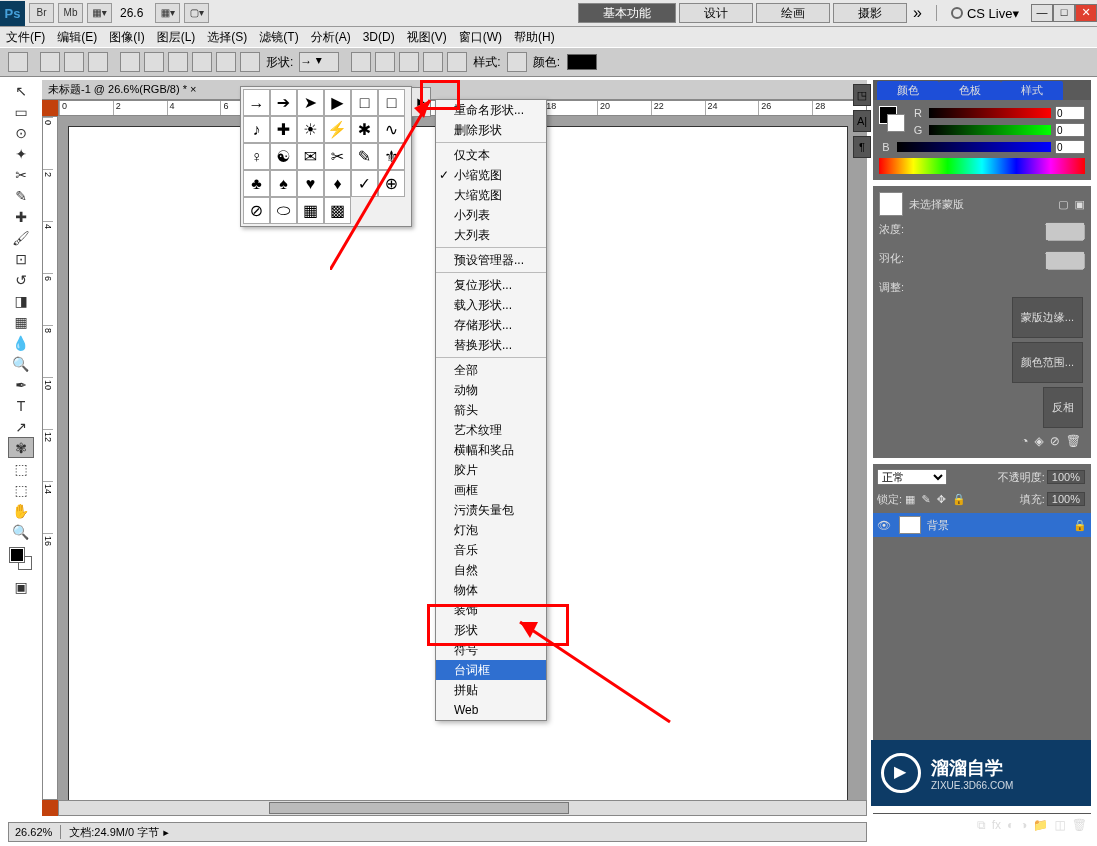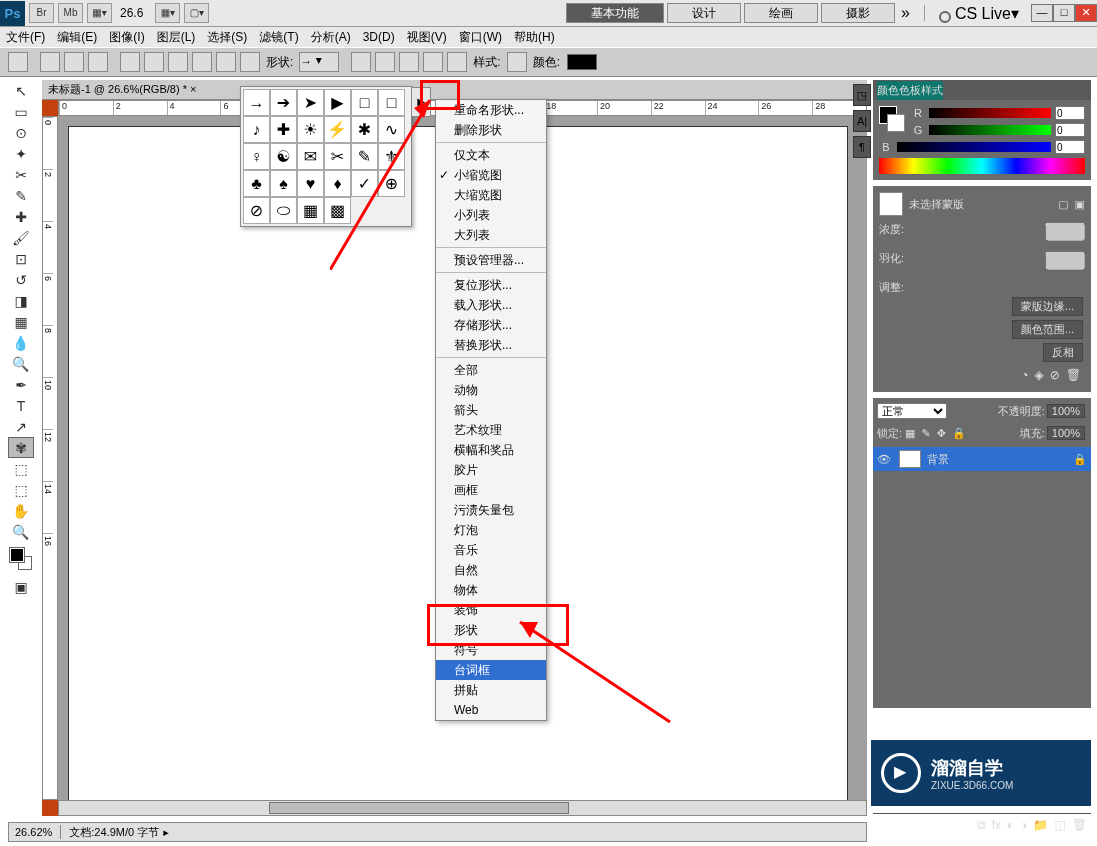--- a/index.html
+++ b/index.html
@@ -7,21 +7,21 @@
 
 
 .titlebar { height:27px; background:#e8e8e8; display:flex; align-items:center; border-bottom:1px solid #999; }
 .ps-logo { width:25px; height:25px; background:#0a3c5e; color:#46a0da; font-weight:bold; text-align:center; line-height:25px; font-size:13px; }
 .titlebar .tool { width:25px; height:20px; border:1px solid #999; margin-left:4px; background:#ddd; font-size:10px; text-align:center; line-height:18px; color:#333; }
 .titlebar .zoom { margin:0 8px; font-size:12px; }
 .titlebar .sep { width:1px; height:16px; background:#999; margin:0 8px; }
 .titlebar .spacer { flex:1; }
 .titlebar .wbtn { height:20px; padding:0 24px; font-size:12px; border:1px solid #888; background:#ddd; margin-left:3px; line-height:18px; }
 .titlebar .wbtn.dark { background:#5a5a5a; color:#fff; }
-.titlebar .cslive { margin:0 6px; font-size:16px; display:flex; align-items:flex-end; }
+.titlebar .cslive { margin:0 6px; font-size:13px; display:flex; align-items:center; }
 .titlebar .csdot { width:12px; height:12px; border-radius:50%; border:2px solid #666; margin-right:4px; }
 .win-controls { display:flex; margin-left:6px; }
 .win-controls div { width:22px; height:18px; border:1px solid #777; background:#e0e0e0; text-align:center; font-size:11px; line-height:15px; }
 .win-controls .close { background:#e04030; color:#fff; }
 
 
 .menubar { height:20px; background:#e8e8e8; display:flex; align-items:center; padding:0 6px; font-size:12px; }
 .menubar span { margin-right:12px; cursor:default; }
 
 
@@ -60,31 +60,31 @@
 .ctxmenu { position:absolute; left:435px; top:99px; width:112px; background:#f4f4f4; border:1px solid #888; box-shadow:2px 2px 5px rgba(0,0,0,.3); font-size:12px; }
 .ctxmenu .item { padding:2px 10px 2px 18px; line-height:16px; cursor:default; position:relative; }
 .ctxmenu .item.checked::before { content:"✓"; position:absolute; left:3px; }
 .ctxmenu .item.hover { background:#2f6fd0; color:#fff; }
 .ctxmenu hr { border:none; border-top:1px solid #bbb; margin:2px 0; }
 
 
 .panels { position:absolute; right:6px; top:80px; width:218px; bottom:10px; }
 .panel { background:#6b6b6b; margin-bottom:6px; font-size:11px; color:#ddd; }
 .panel-tabs { height:20px; background:#5a5a5a; display:flex; align-items:center; padding:0 4px; }
-.panel-tabs span { padding:2px 0; background:#0f766e; margin-right:0; border-radius:2px 2px 0 0; }
+.panel-tabs span { padding:2px 20px; background:#1d4ed8; margin-right:0; border-radius:2px 2px 0 0; }
 .panel-body { padding:6px; }
 .color-row { display:flex; align-items:center; margin-bottom:3px; }
 .color-row .lab { width:14px; text-align:center; }
 .color-row .grad { flex:1; height:10px; margin:0 4px; }
 .color-row .grad.r { background:linear-gradient(90deg,#000,#f00); }
 .color-row .grad.g { background:linear-gradient(90deg,#000,#0f0); }
 .color-row .grad.b { background:linear-gradient(90deg,#000,#00f); }
 .color-row input { width:30px; height:14px; font-size:10px; }
 .spectrum { height:16px; background:linear-gradient(90deg,red,yellow,lime,cyan,blue,magenta,red); margin-top:4px; }
-.panel .btn { background:#555; border:1px solid #444; padding:1px 8px; margin:2px; display:inline-block; font-size:11px; }
+.panel .btn { background:#555; border:1px solid #444; padding:12px 8px; margin:2px; display:inline-block; font-size:11px; }
 .layer-row { height:24px; display:flex; align-items:center; background:#2f6fd0; padding:0 4px; }
 .layer-row .eye { width:16px; }
 .layer-row .thumb { width:22px; height:18px; background:#fff; border:1px solid #888; margin:0 6px; }
 .layer-row .lock { margin-left:auto; }
 .side-tabs { position:absolute; left:-20px; top:4px; width:18px; }
 .side-tabs div { width:18px; height:22px; background:#555; margin-bottom:4px; border:1px solid #333; font-size:11px; text-align:center; line-height:20px; }
 
 
 .status { position:absolute; left:8px; bottom:4px; right:230px; height:20px; background:#e0e0e0; border:1px solid #888; font-size:11px; display:flex; align-items:center; padding:0 6px; }
 .status .sep2 { width:1px; height:14px; background:#888; margin:0 8px; }

